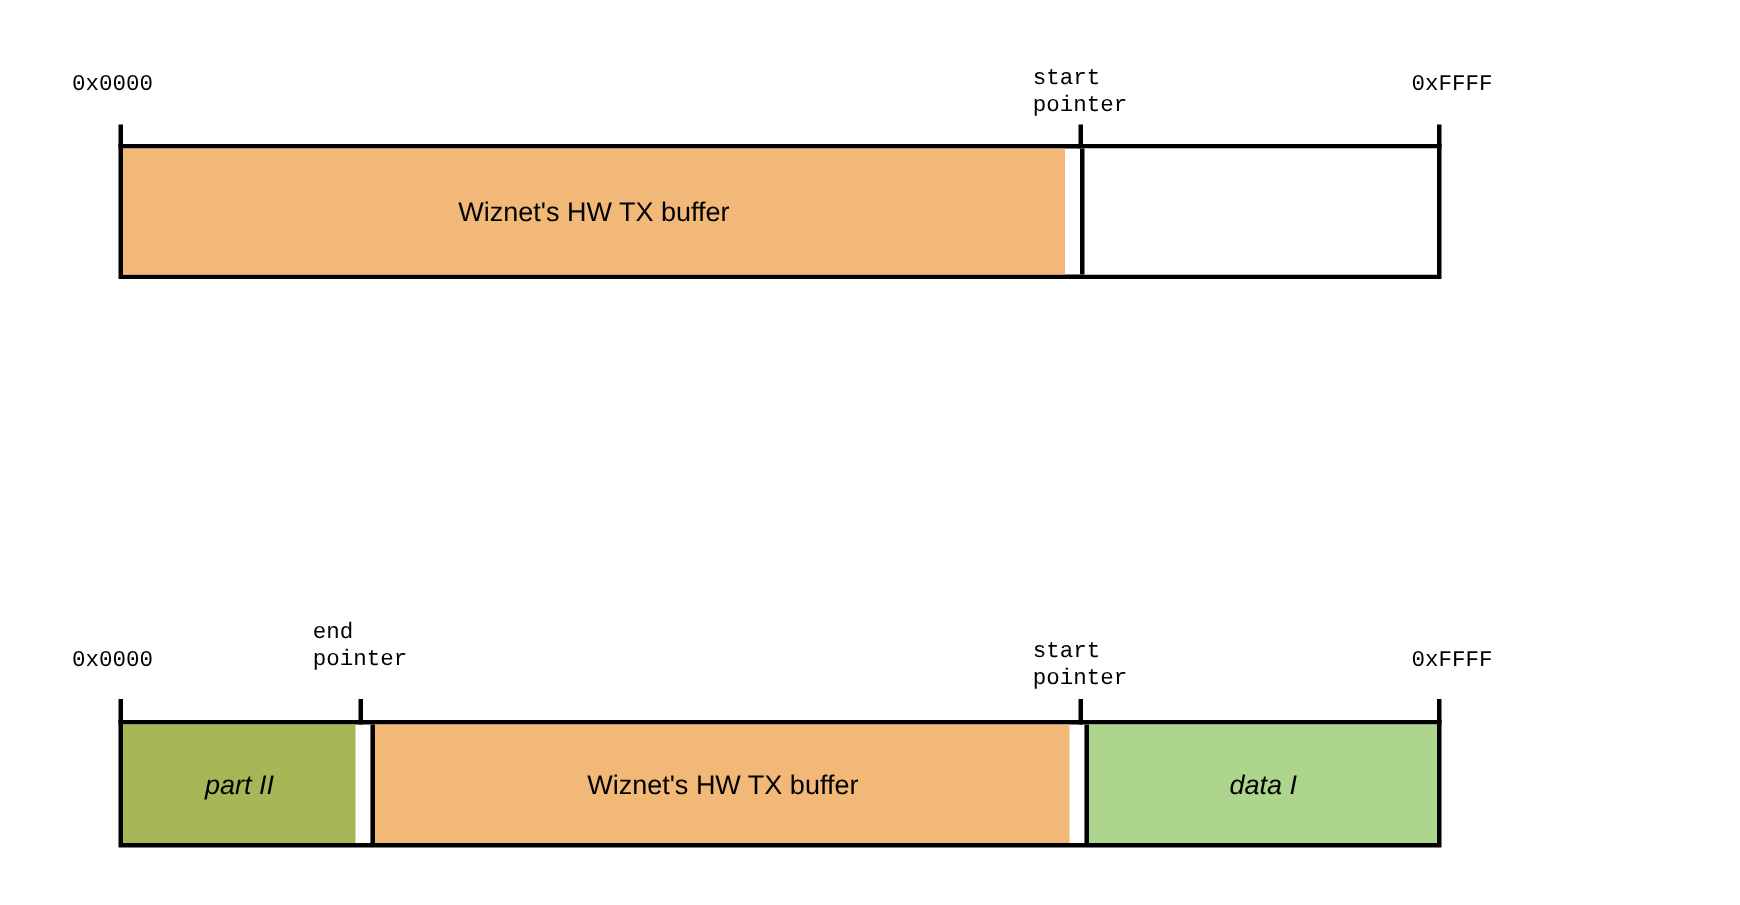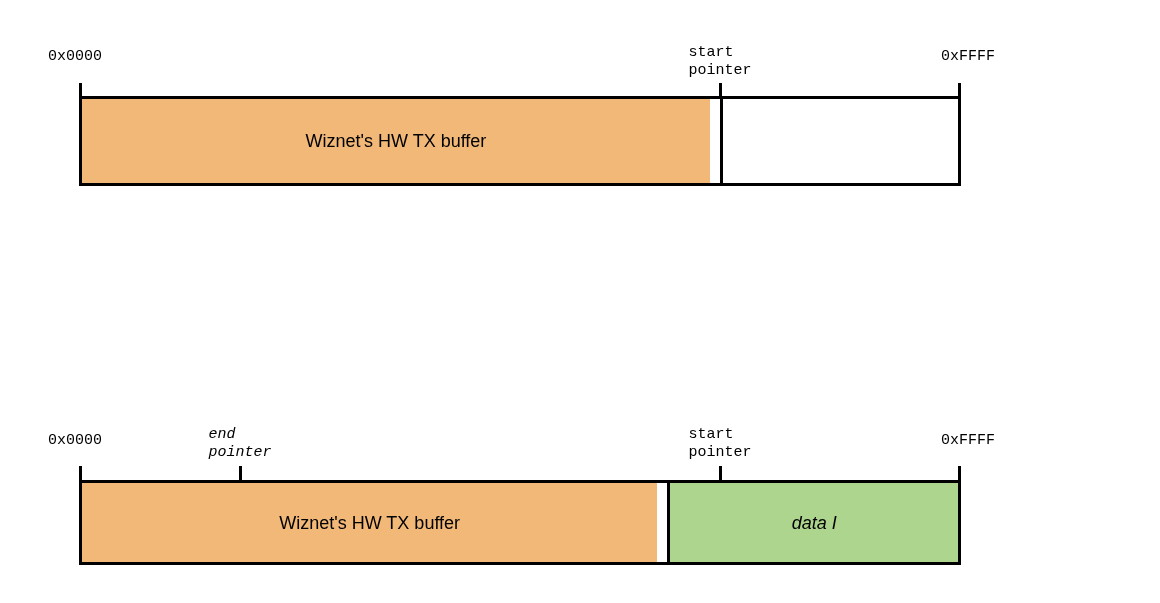--- a/index.html
+++ b/index.html
@@ -118,34 +118,37 @@
       <span class="seg-label">Wiznet's HW TX buffer</span>
     </div>
     <div class="seg" style="flex:240 1 0; background:#ffffff;">
       <span class="seg-label"></span>
     </div>
   </div>
 
 
   <div class="caption left" style="left:48px; top:432px;">0x0000</div>
 
-  <div class="caption center" style="left:240px; top:426px;font-style:italic;">end
+  <div class="caption center" style="left:240px; top:413px;">end
 pointer</div>
 
   <div class="caption center" style="left:720px; top:426px;">start
 pointer</div>
 
   <div class="caption right" style="left:995px; top:432px;">0xFFFF</div>
 
   <div class="tick" style="left:79px; top:466px; height:17px;"></div>
   <div class="tick" style="left:239px; top:466px; height:17px;"></div>
   <div class="tick" style="left:719px; top:466px; height:17px;"></div>
   <div class="tick" style="left:958px; top:466px; height:17px;"></div>
 
   <div class="membar" style="left:79px; top:480px; width:882px; height:85px;">
+    <div class="seg" style="flex:161 1 0; background:#a6b757;">
+      <span class="seg-label italic">part II</span>
+    </div>
     <div class="seg" style="flex:480 1 0; background:#f2b878;">
       <span class="seg-label">Wiznet's HW TX buffer</span>
     </div>
     <div class="seg" style="flex:240 1 0; background:#add58e;">
       <span class="seg-label italic">data I</span>
     </div>
   </div>
 
 </div>
 

